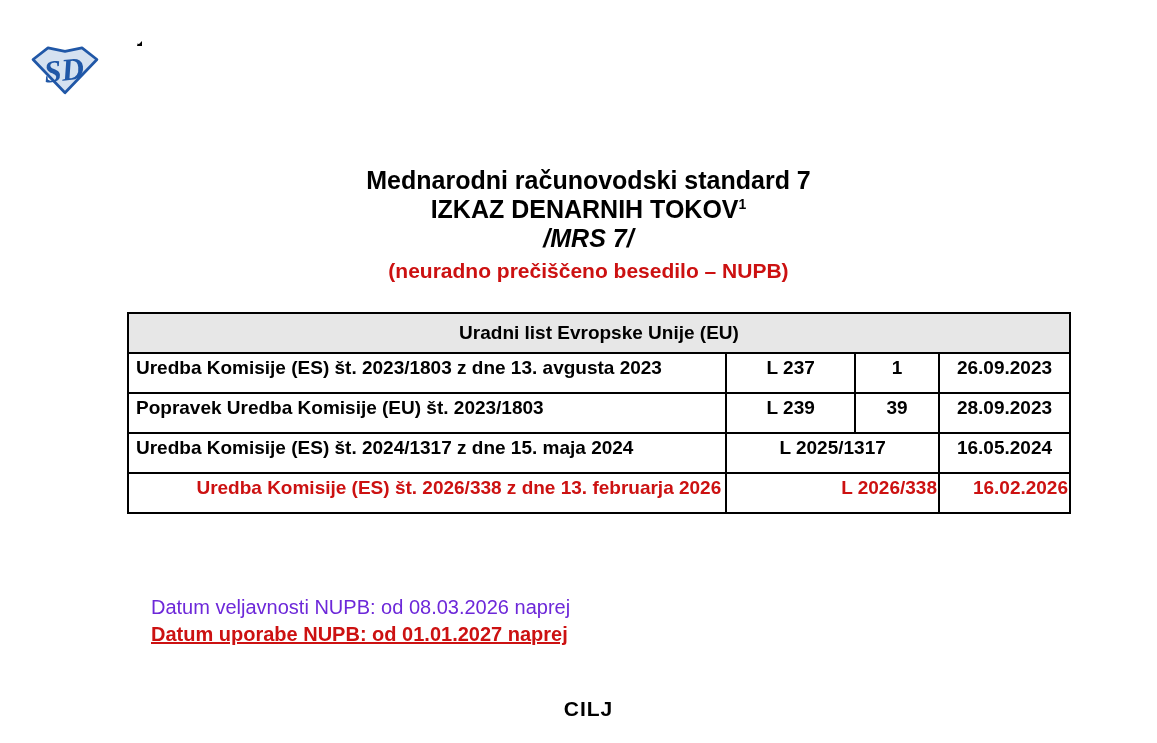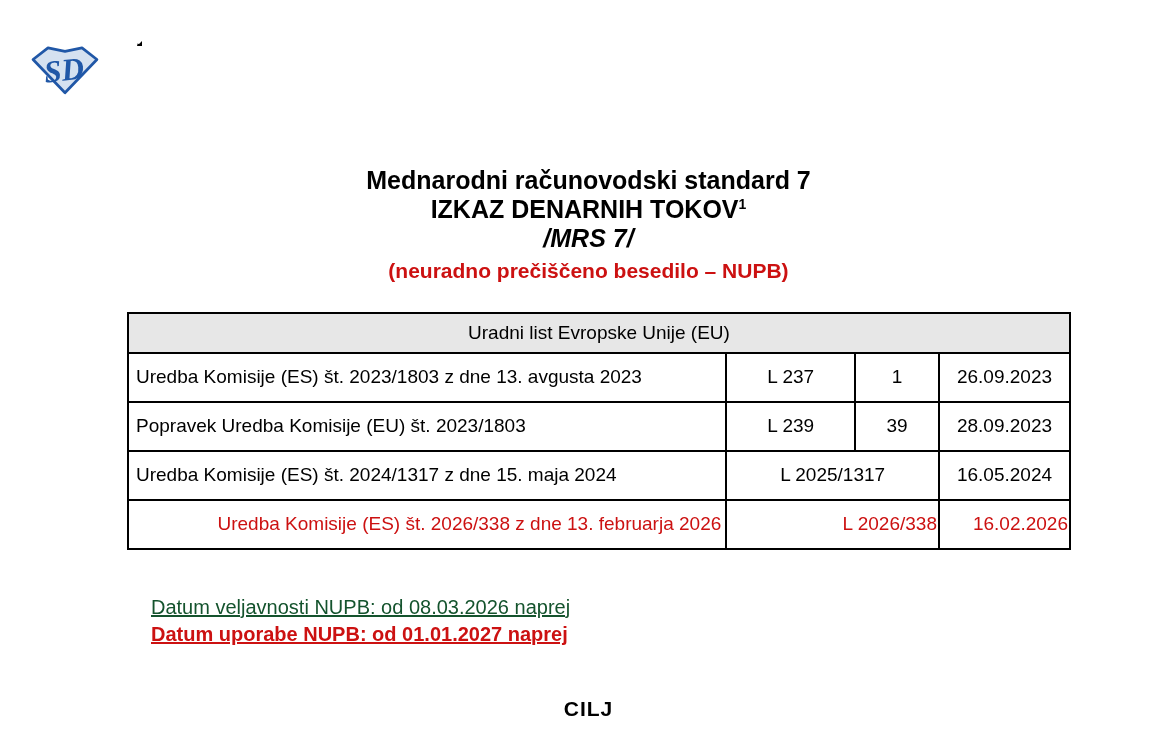--- a/index.html
+++ b/index.html
@@ -22,38 +22,38 @@
   }
   .title-line3 { font-style:italic; }
   .title-sup { font-size:14px; vertical-align:super; line-height:0; }
   .subtitle {
     margin-top:6px; font-size:21px; line-height:24px;
     color:var(--red); font-weight:bold;
   }
 
   
   .table-wrap { position:absolute; left:127px; top:312px; }
-  table.ul-table { border-collapse:collapse; table-layout:fixed; width:944px; border:2px solid #000; }
+  table.ul-table { border-collapse:collapse; table-layout:fixed; width:944px; border:2px solid #000;font-weight:bold; }
   table.ul-table td { border:2px solid #000; font-size:19px; overflow:hidden; }
   tr.caption-row td {
     height:36px; text-align:center; vertical-align:middle;
     background:var(--header-gray);
   }
   tr.colhead-row td {
     height:30px; text-align:center; vertical-align:middle;
     background:var(--header-gray);
   }
-  tbody.body-rows td { height:34px; vertical-align:top; padding-top:12px; }
+  tbody.body-rows td { height:34px; vertical-align:top; padding-top:3px; }
   td.desc-cell { text-align:left; padding-left:7px; padding-right:4px; white-space:nowrap; }
   td.num-cell  { text-align:center; }
   tr.red-row td { color:var(--red);text-align:right; }
 
   
   .notes { position:absolute; left:151px; top:594px; font-size:20px; line-height:27px; }
-  .note-validity { text-decoration:underline; color:#14532d; }
+  .note-validity { color:#6d28d9; }
   .note-application { text-decoration:underline; color:var(--red); font-weight:bold; }
 
   
   .cilj {
     position:absolute; left:10px; top:697px; width:1157px;
     text-align:center; font-weight:bold; font-size:21px; letter-spacing:1px;
   }
 </style>
 </head>
 <body>

